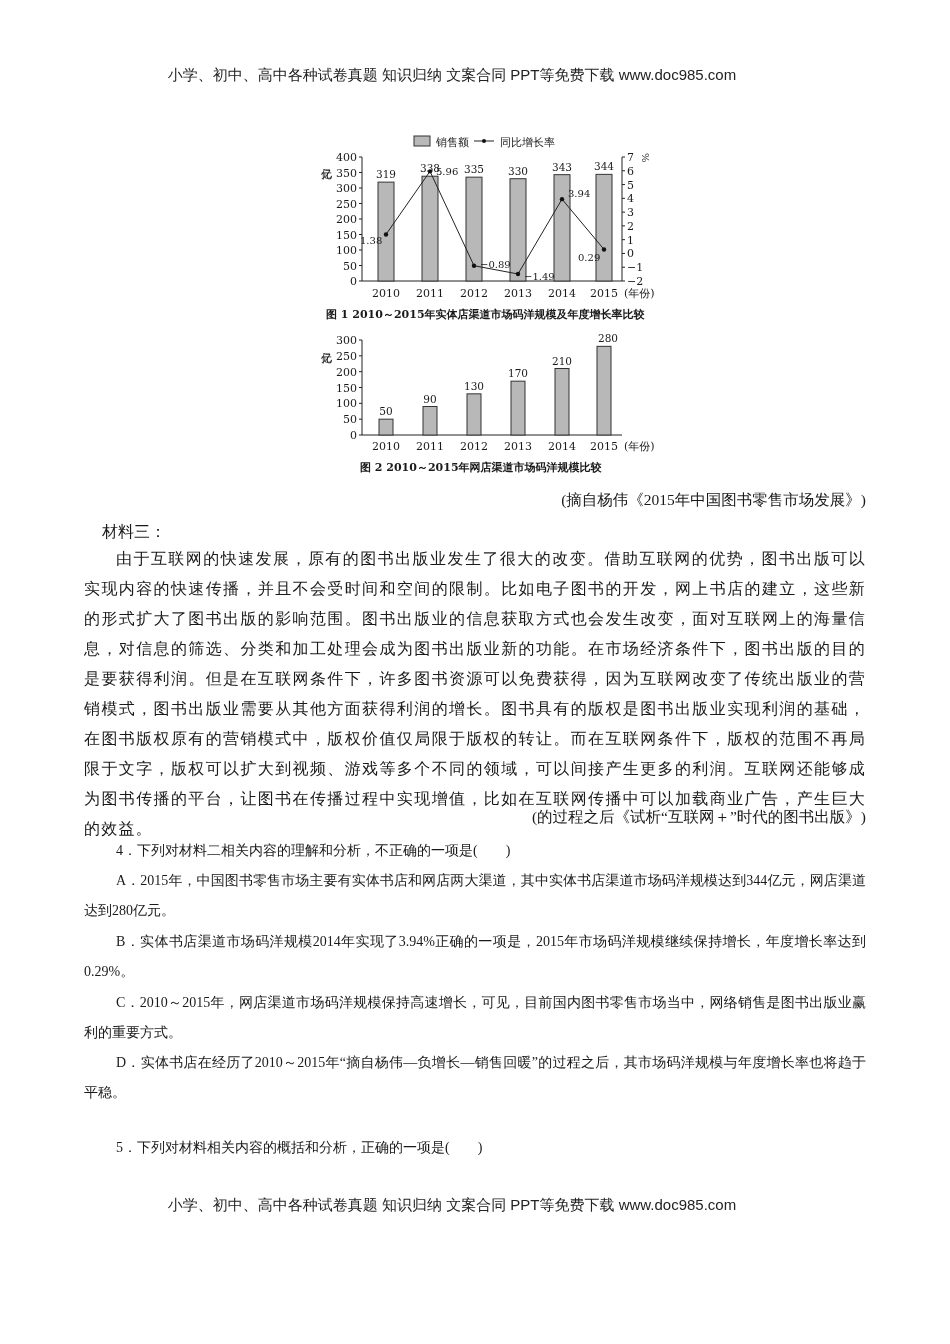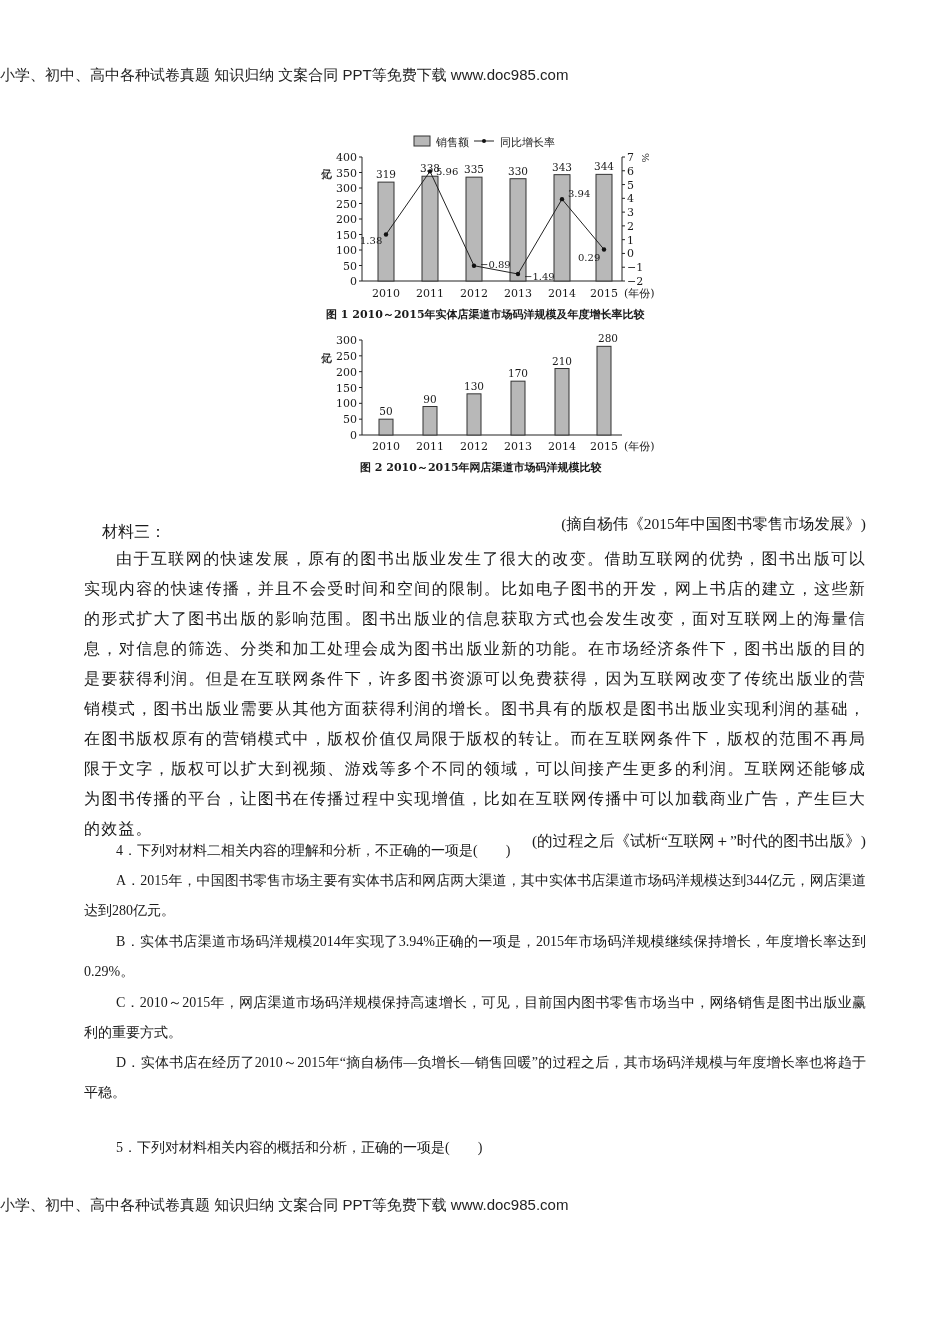--- a/index.html
+++ b/index.html
@@ -1,23 +1,23 @@
 <!DOCTYPE html>
 <html><head>
 <meta charset="utf-8">
 <style>
   html, body { margin: 0; padding: 0; background: #ffffff; }
   body { width: 950px; height: 1344px; position: relative; overflow: hidden;
          font-family: "DejaVu Serif", "Liberation Serif", serif; color: #1a1a1a; }
-  .banner { position: absolute; left: 0; width: 904px; text-align: left;
+  .banner { position: absolute; left: 0; width: 904px; text-align: center;
             font-family: "Liberation Sans", "DejaVu Sans", sans-serif; font-size: 15px; color: #222; }
   .banner.top { top: 66px; }
   .banner.bottom { top: 1196px; }
   svg text { font-family: "DejaVu Serif", "Liberation Serif", serif; fill: #1a1a1a; }
-  .source { position: absolute; right: 84px; font-size: 15.5px; font-family: "Liberation Serif", serif; margin-top: 24px; }
+  .source { position: absolute; right: 84px; font-size: 15.5px; font-family: "Liberation Serif", serif; }
   .para { position: absolute; left: 84px; width: 782px; font-size: 16px; line-height: 30px;
           font-family: "DejaVu Serif", "Liberation Serif", serif; letter-spacing: 1.2px; text-align: justify; }
   .heading { position: absolute; left: 102px; font-size: 16px; font-family: "Liberation Serif", serif; }
   .q { position: absolute; left: 84px; width: 782px; font-size: 14px; line-height: 30px;
        font-family: "Liberation Serif", serif; text-align: justify; }
   .indent { text-indent: 32px; }
 </style>
 </head>
 <body>
 

